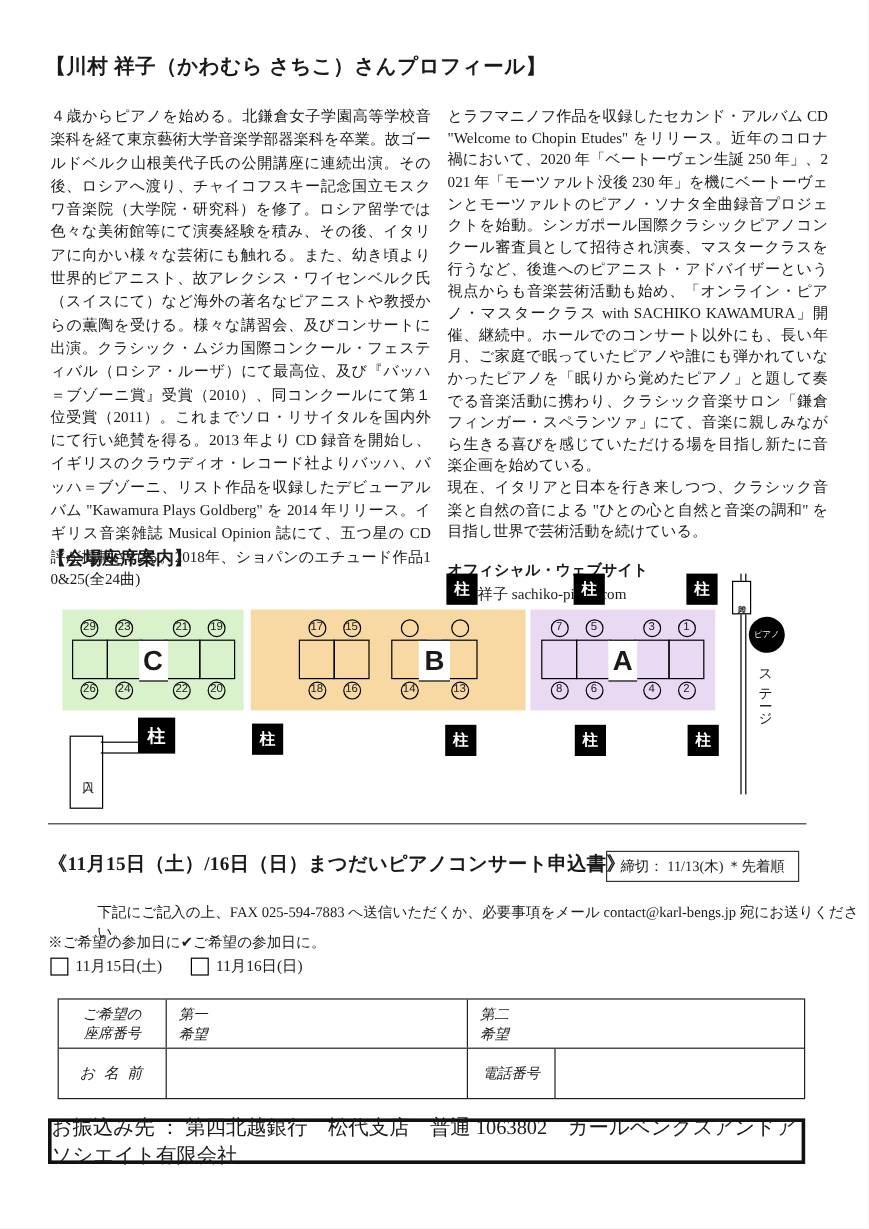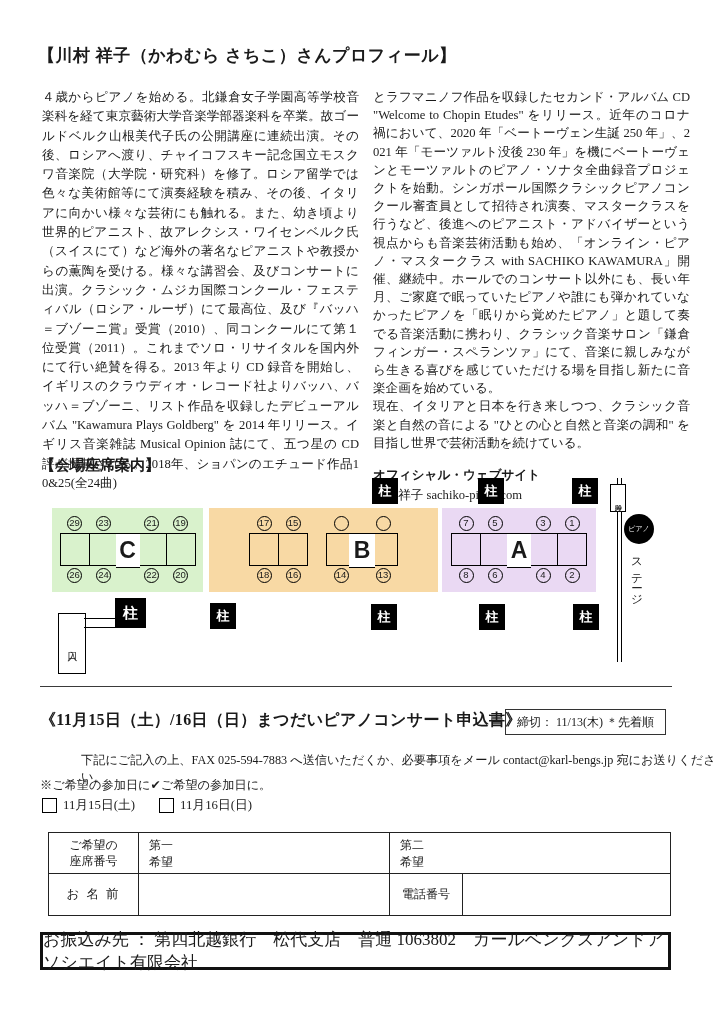--- a/index.html
+++ b/index.html
@@ -2,21 +2,21 @@
 <html><head>
 <meta charset="utf-8">
 <style>
   html,body{margin:0;padding:0;background:#e8e8e8;}
   .page{position:relative;width:724px;height:1024px;background:#ffffff;margin:0 auto;
         font-family:"Liberation Serif","DejaVu Serif",serif;color:#1a1a1a;overflow:hidden;}
   .abs{position:absolute;}
 
   
   .profile-heading{left:38px;top:44px;font-size:17px;font-weight:bold;letter-spacing:.5px;
-                   font-family:Liberation Sans, sans-serif;}
+                   font-family:Liberation Serif, serif;}
   .columns{left:42px;top:88px;width:648px;display:flex;gap:14px;}
   .col{width:317px;font-size:12.6px;text-align:justify;word-break:break-all;}
   .col-left{line-height:19.3px;}
   .col-right{line-height:18.2px;}
   .col-right p{margin:0;}
   .website-label{margin-top:14px;font-weight:bold;}
   .website-value{margin-top:2px;}
 
   
   .seat-heading{left:40px;top:456px;font-size:15px;font-weight:bold;
@@ -67,21 +67,21 @@
   .cbox{width:15px;height:15px;box-sizing:border-box;border:1.5px solid #000;background:#fff;margin-right:6px;}
   .cb-item{display:flex;align-items:center;margin-right:24px;}
   .ttable{left:296px;top:787px;width:375px;height:40px;box-sizing:border-box;border:1px solid #222;display:flex;}
   .ttable .cell{box-sizing:border-box;height:100%;}
   .ttable .cell + .cell{border-left:1px solid #222;}
   .c-people{width:44px;display:flex;align-items:center;justify-content:center;font-size:12.5px;}
   .c-people-in{width:102px;display:flex;align-items:flex-end;justify-content:flex-end;padding:0 6px 3px 0;font-size:12px;}
   .c-total{width:65px;display:flex;align-items:center;justify-content:center;font-size:12px;}
   .c-total-in{flex:1;display:flex;align-items:flex-end;justify-content:flex-end;padding:0 8px 3px 0;font-size:12px;}
   .mtable{left:48px;top:832px;width:623px;box-sizing:border-box;border:1px solid #222;}
-  .mrow{display:flex;box-sizing:border-box;}
+  .mrow{display:flex;box-sizing:border-box;font-style:italic;}
   .mrow1{height:41px;border-bottom:1px solid #222;}
   .mrow2{height:41px;}
   .mcell{box-sizing:border-box;height:100%;}
   .mcell + .mcell{border-left:1px solid #222;}
   .m-head{width:89px;display:flex;flex-direction:column;align-items:center;justify-content:center;
           font-size:12px;line-height:16px;}
   .m-choice{width:251px;padding:4px 0 0 10px;font-size:12px;line-height:17px;}
   .m-choice2{flex:1;padding:4px 0 0 10px;font-size:12px;line-height:17px;}
   .m-name{width:89px;display:flex;align-items:center;justify-content:center;font-size:12.5px;letter-spacing:2px;}
   .m-blank1{width:251px;}

